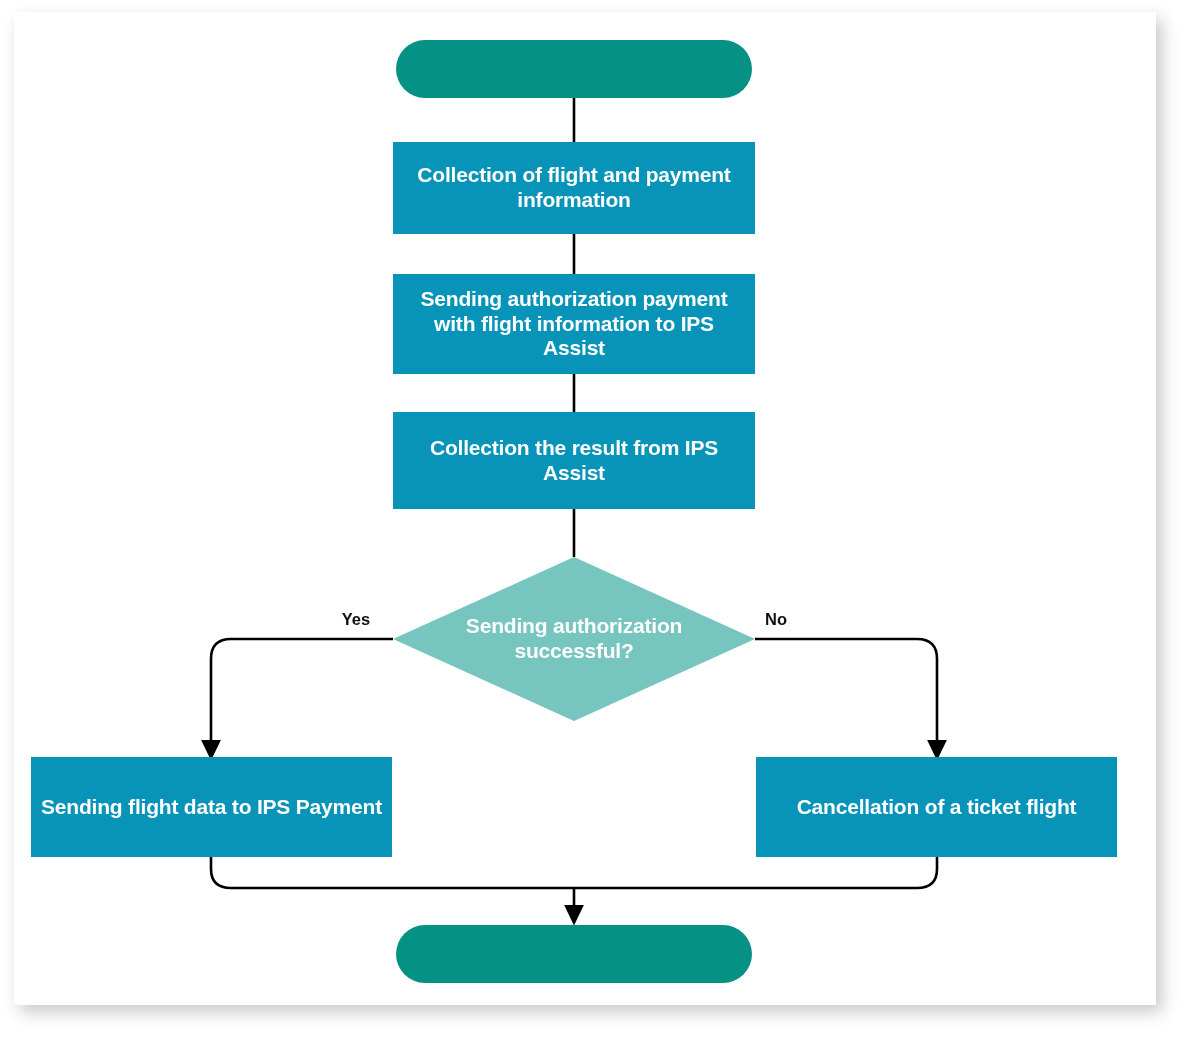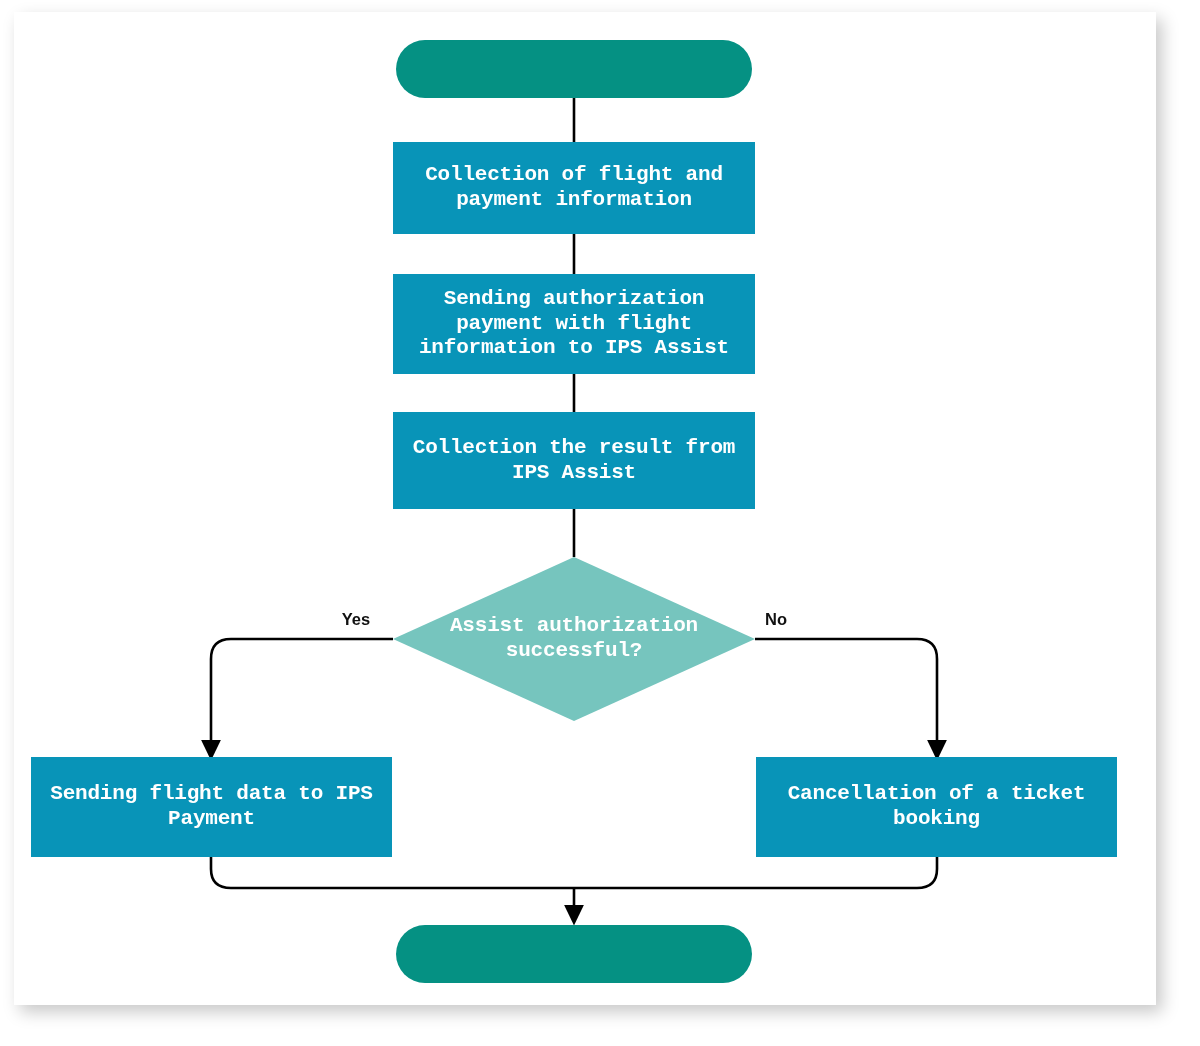--- a/index.html
+++ b/index.html
@@ -34,21 +34,21 @@
   }
   
   .node-text {
     width: 100%;
     height: 100%;
     display: flex;
     align-items: center;
     justify-content: center;
     text-align: center;
     color: #ffffff;
-    font-family: Liberation Mono, monospace;
+    font-family: Liberation Sans, sans-serif;
     font-weight: bold;
     font-size: 21px;
     line-height: 1.17;
     letter-spacing: -0.2px;
     box-sizing: border-box;
     padding: 0 10px;
   }
   .branch-label {
     font-family: "Liberation Sans", sans-serif;
     font-weight: bold;
@@ -116,38 +116,38 @@
       <g>
         <rect x="379" y="400" width="362" height="97" fill="#0894B8"></rect>
         <foreignObject x="379" y="400" width="362" height="97">
           <div xmlns="http://www.w3.org/1999/xhtml" class="node-text">Collection the result from IPS Assist</div>
         </foreignObject>
       </g>
 
       <g>
         <polygon points="560,545 741,627 560,709 379,627" fill="#76C5BE"></polygon>
         <foreignObject x="400" y="590" width="320" height="74">
-          <div xmlns="http://www.w3.org/1999/xhtml" class="node-text">Assist authorization successful?</div>
+          <div xmlns="http://www.w3.org/1999/xhtml" class="node-text">Sending authorization successful?</div>
         </foreignObject>
       </g>
 
       <text class="branch-label" x="342" y="613" text-anchor="middle">Yes</text>
       <text class="branch-label" x="762" y="613" text-anchor="middle">No</text>
 
       <g>
         <rect x="17" y="745" width="361" height="100" fill="#0894B8"></rect>
         <foreignObject x="17" y="745" width="361" height="100">
           <div xmlns="http://www.w3.org/1999/xhtml" class="node-text">Sending flight data to IPS Payment</div>
         </foreignObject>
       </g>
 
       <g>
         <rect x="742" y="745" width="361" height="100" fill="#0894B8"></rect>
         <foreignObject x="742" y="745" width="361" height="100">
-          <div xmlns="http://www.w3.org/1999/xhtml" class="node-text">Cancellation of a ticket booking</div>
+          <div xmlns="http://www.w3.org/1999/xhtml" class="node-text">Cancellation of a ticket flight</div>
         </foreignObject>
       </g>
 
       <g>
         <rect x="382" y="913" width="356" height="58" rx="29" ry="29" fill="#059183"></rect>
         <foreignObject x="382" y="913" width="356" height="58">
           <div xmlns="http://www.w3.org/1999/xhtml" class="node-text"></div>
         </foreignObject>
       </g>
 

